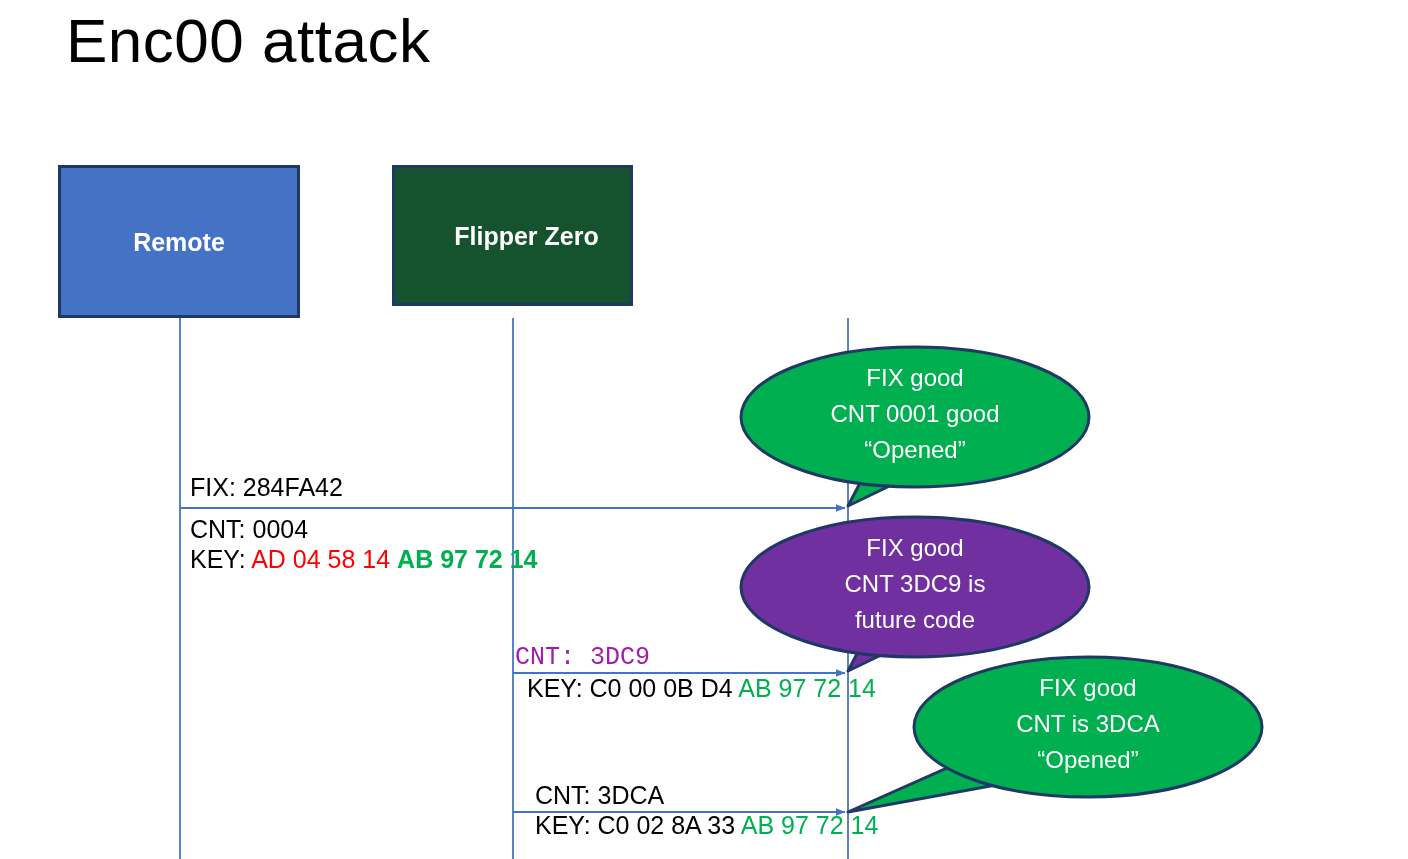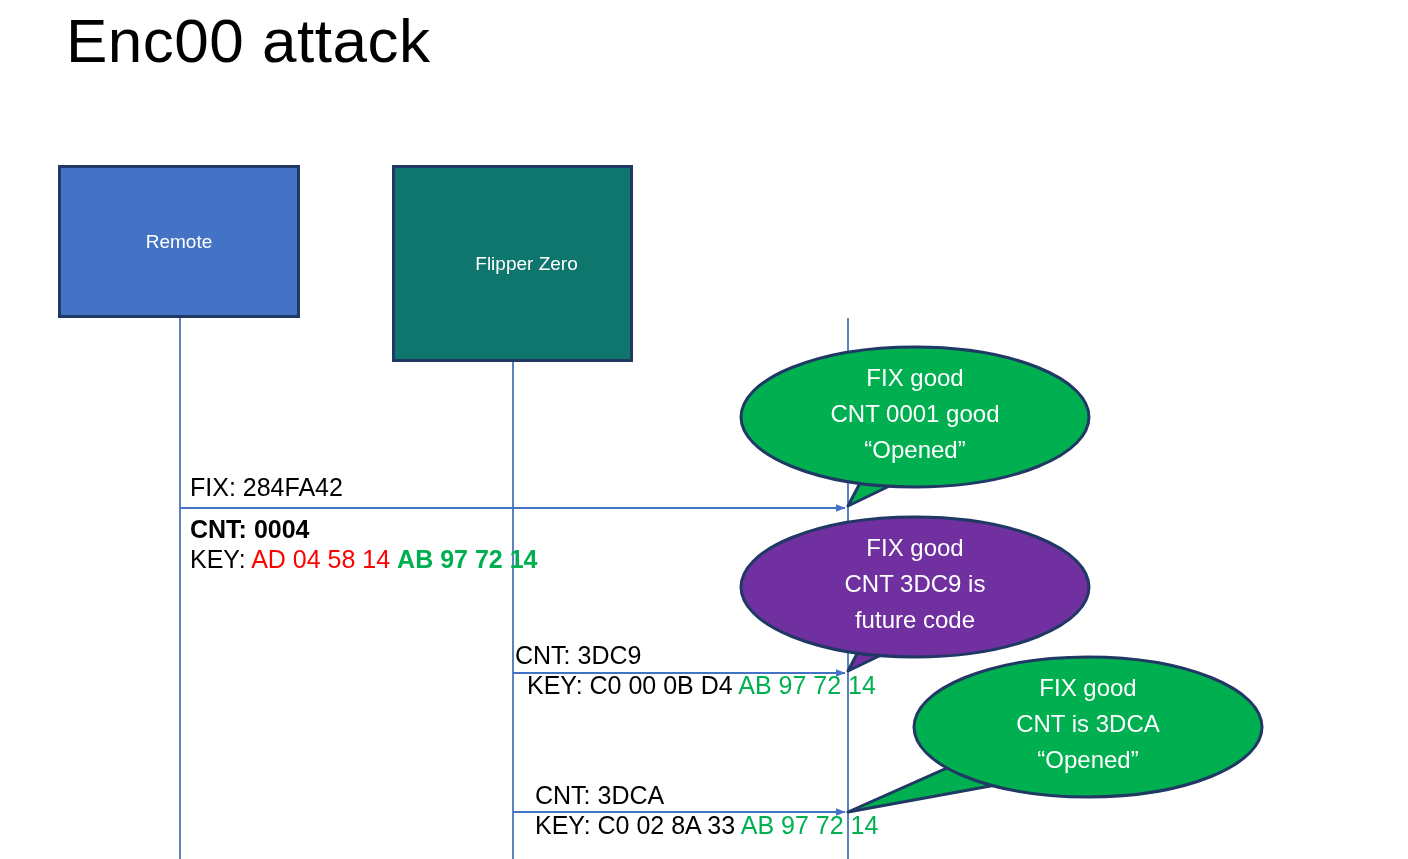--- a/index.html
+++ b/index.html
@@ -45,23 +45,23 @@
   .actor-box {
     position: absolute;
     box-sizing: border-box;
     border: 3px solid #1F3864;
     display: flex;
     align-items: center;
     justify-content: center;
   }
   .actor-label {
     color: #ffffff;
-    font-size: 19px;
+    font-size: 25px;
     line-height: 30px;
-    font-weight: 400;
+    font-weight: 700;
     text-align: center;
     white-space: nowrap;
   }
 
   
   .msg {
     position: absolute;
     font-size: 25px;
     line-height: 30px;
     color: #000000;
@@ -117,36 +117,36 @@
     <g>
       <path d="M 1010,740 L 1035,778 L 848,812 Z" fill="#00B050" stroke="#1F3864" stroke-width="3" stroke-linejoin="round"></path>
       <ellipse cx="1088" cy="727" rx="174" ry="70" fill="#00B050" stroke="#1F3864" stroke-width="3"></ellipse>
     </g>
   </svg>
 
   <div class="actor-box" style="left:58px; top:165px; width:242px; height:153px; background:#4472C4;">
     <span class="actor-label">Remote</span>
   </div>
 
-  <div class="actor-box" style="left:392px; top:165px; width:241px; height:197px; background:#0f766e;padding-left:28px;">
+  <div class="actor-box" style="left:392px; top:165px; width:241px; height:141px; background:#14532d;padding-left:28px;">
     <span class="actor-label">Flipper Zero</span>
   </div>
 
 
   <div class="msg" id="msg-1-fix" style="left:190px; top:472px;">
       <div><span style="color: rgb(0, 0, 0);">FIX: 284FA42</span></div>
     </div>
 
   <div class="msg" id="msg-1-cnt-key" style="left:190px; top:514px;">
-      <div><span style="color: rgb(0, 0, 0); font-weight: bold;">CNT: 0004</span></div>
+      <div><span style="color: rgb(0, 0, 0);">CNT: 0004</span></div>
       <div><span style="color: rgb(0, 0, 0);">KEY: </span><span style="color: rgb(255, 0, 0);">AD 04 58 14 </span><span style="color: rgb(0, 176, 80); font-weight: bold;">AB 97 72 14</span></div>
     </div>
 
   <div class="msg" id="msg-2" style="left:515px; top:640px;">
-      <div><span style="color: #000000;">CNT: 3DC9</span></div>
+      <div><span style="color: #a21caf; font-family: Liberation Mono, monospace;">CNT: 3DC9</span></div>
       <div><span style="color: rgb(0, 0, 0); padding-left: 12px;">KEY: C0 00 0B D4 </span><span style="color: rgb(0, 176, 80);">AB 97 72 14</span></div>
     </div>
 
   <div class="msg" id="msg-3" style="left:515px; top:780px;padding-left:20px;">
       <div><span style="color: rgb(0, 0, 0);">CNT: 3DCA</span></div>
       <div><span style="color: rgb(0, 0, 0);">KEY: C0 02 8A 33 </span><span style="color: rgb(0, 176, 80);">AB 97 72 14</span></div>
     </div>
 
   <div class="bubble-text" id="bubble-1-text" style="left:745px; top:360px; width:340px;">
       <div>FIX good</div>

